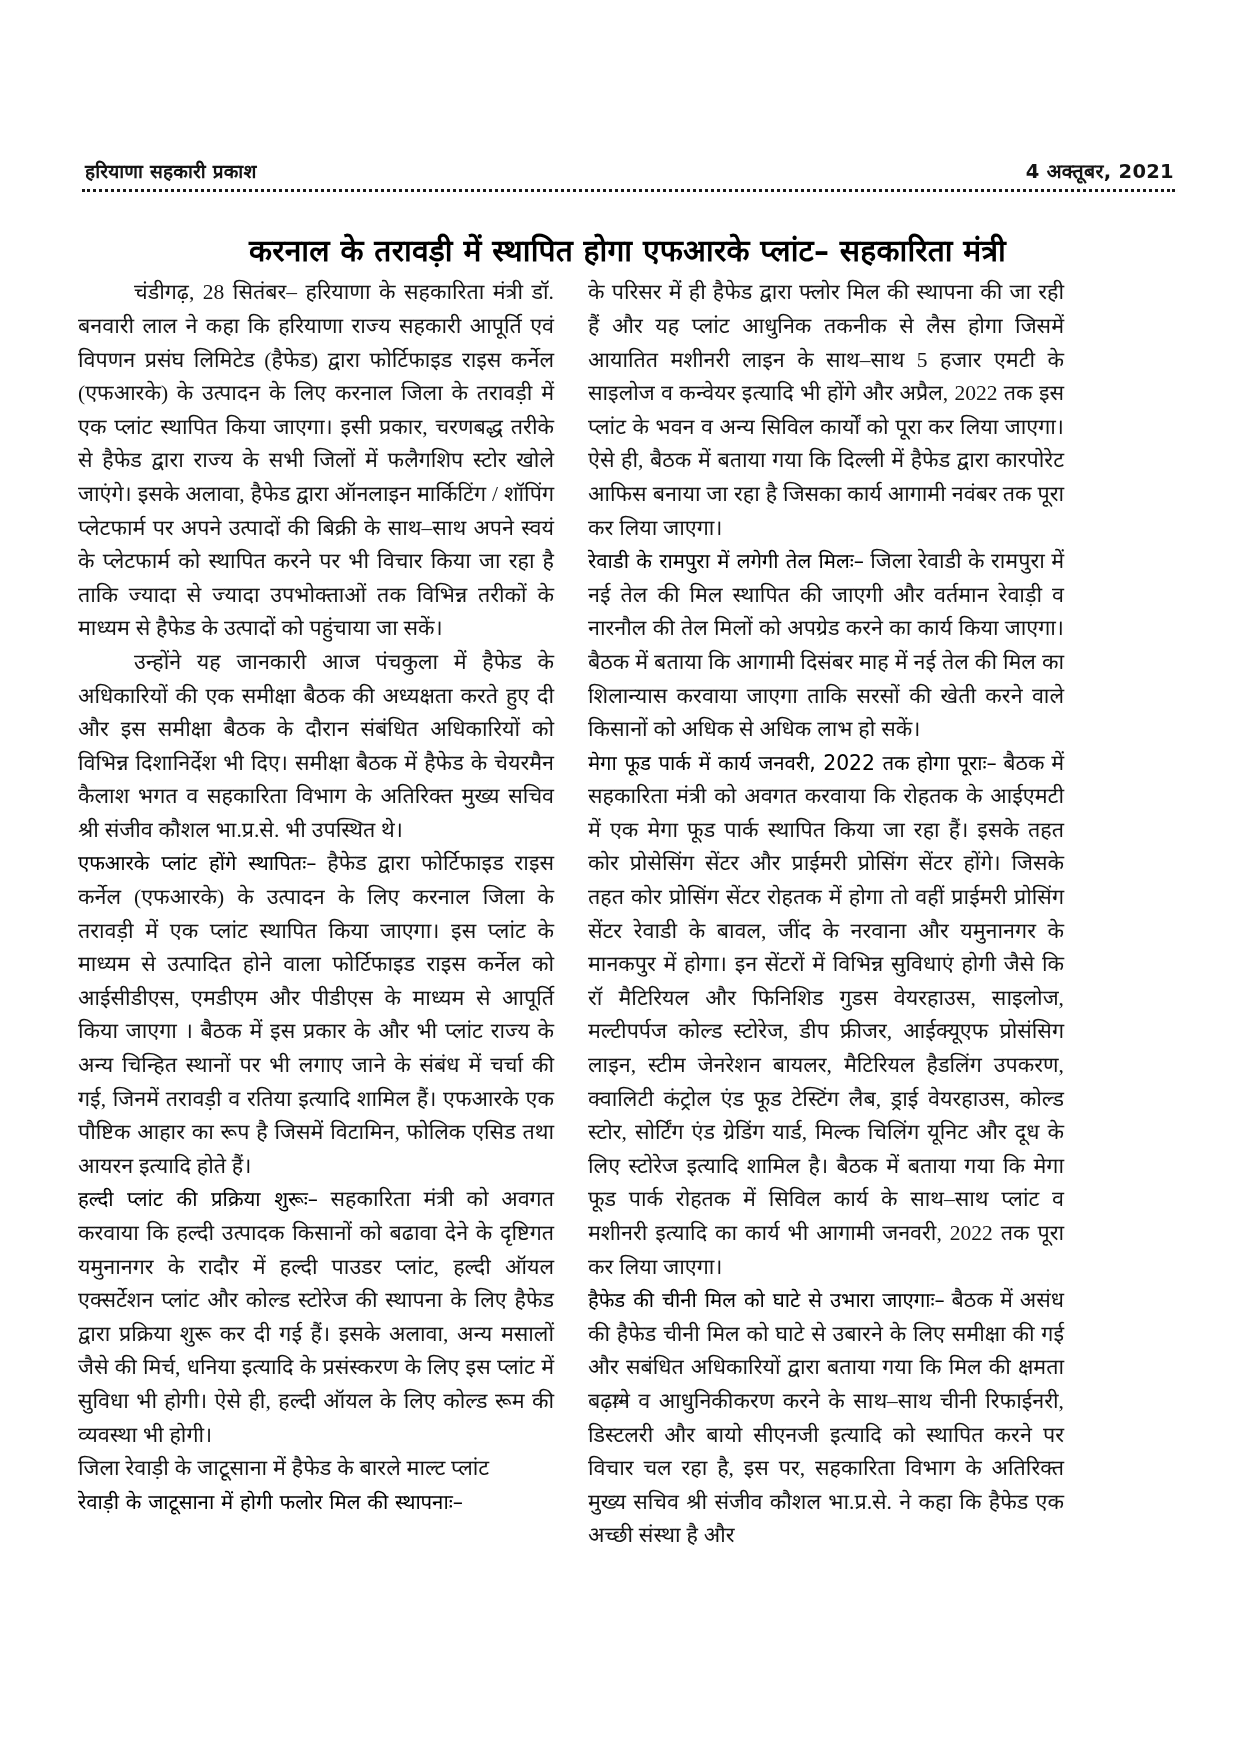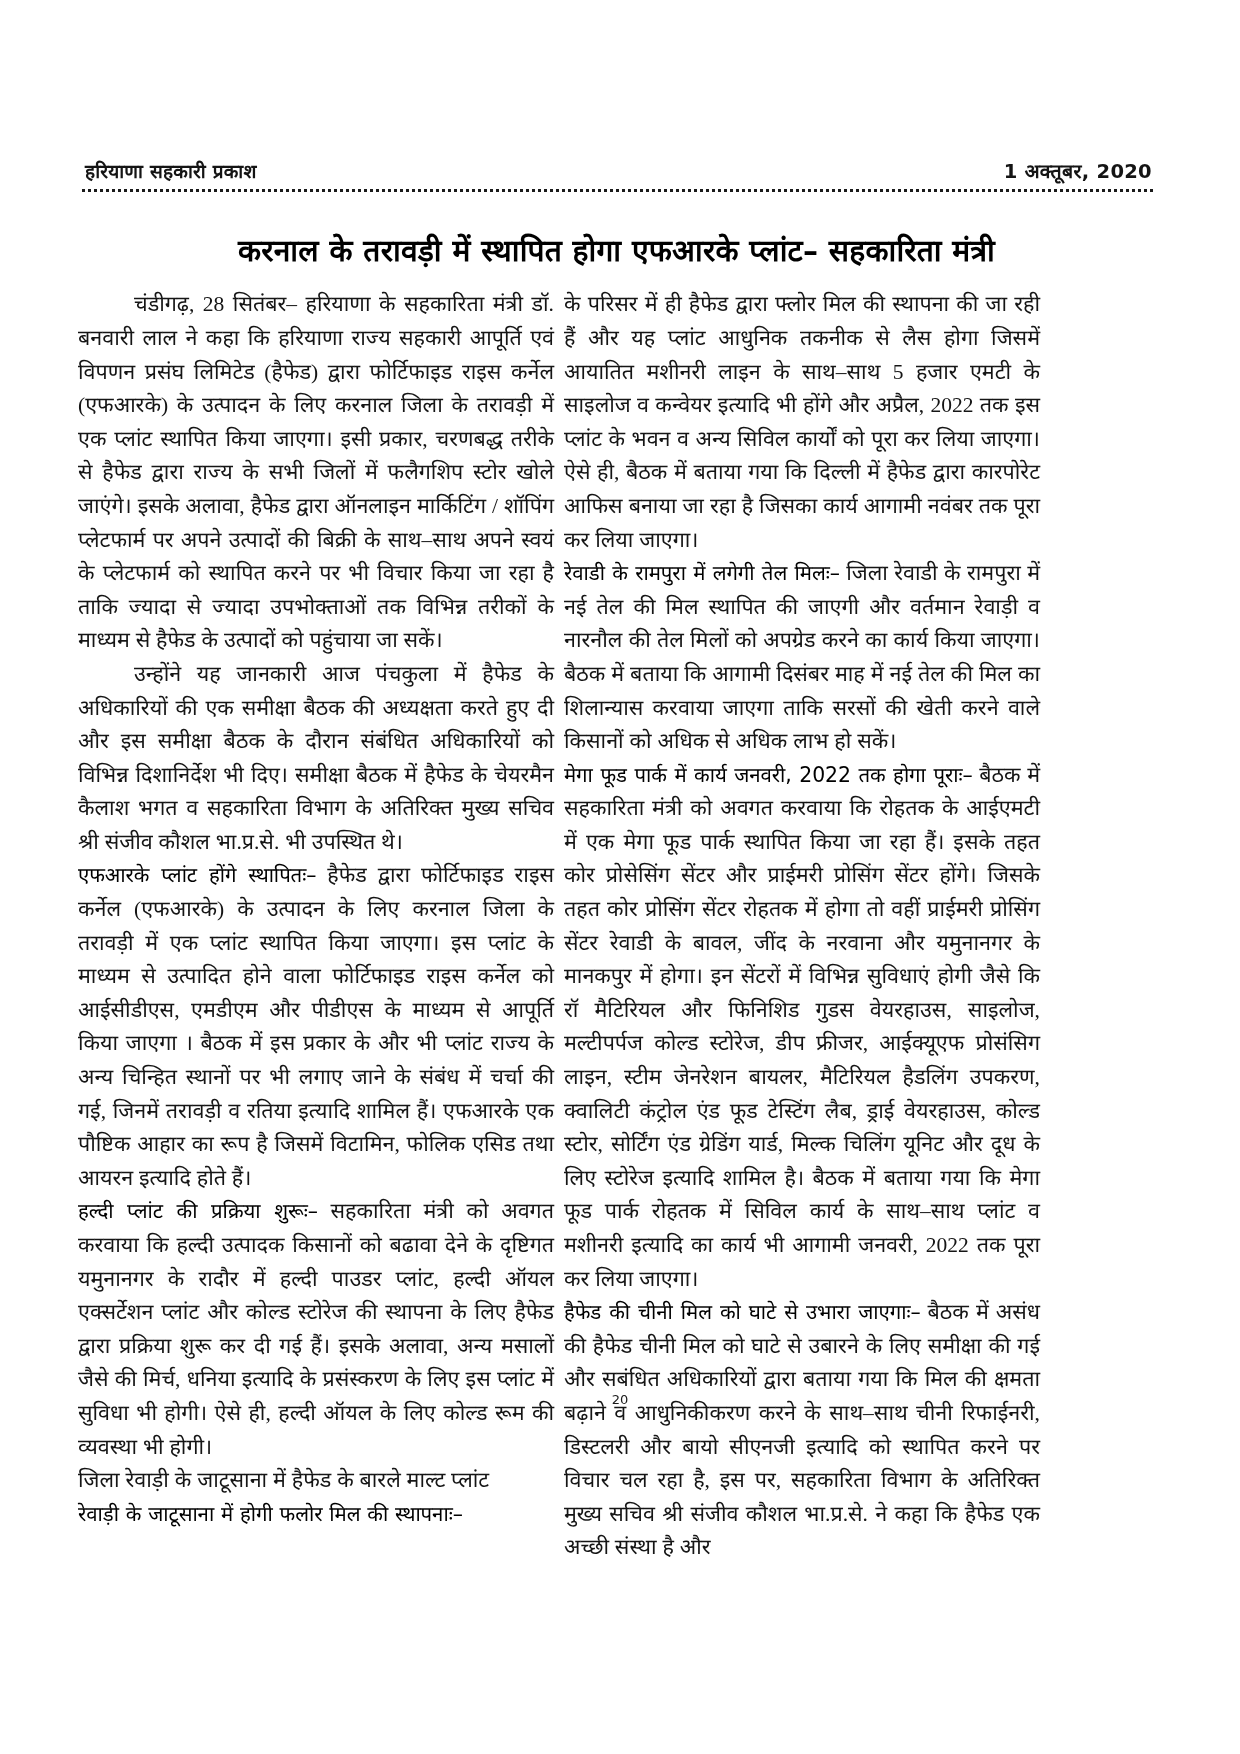--- a/index.html
+++ b/index.html
@@ -15,21 +15,21 @@
     position: relative;
     overflow: hidden;
   }
 
   .page {
     position: absolute;
     left: 0; top: 0;
     width: 1240px;
     height: 1754px;
     box-sizing: border-box;
-    padding: 150px 85px 0 78px;
+    padding: 150px 63px 0 78px;
   }
 
   
   .runhead {
     display: flex;
     align-items: flex-end;
     justify-content: space-between;
     height: 34px;
     padding: 0 3px 0 7px;
   }
@@ -64,23 +64,23 @@
     font-size: 30px;
     font-weight: 700;
     line-height: 1.28;
     letter-spacing: .2px;
     color: #000000;
     padding: 0 6px;
   }
 
   
   .columns {
-    margin-top: 18px;
+    margin-top: 6px;
     display: flex;
-    gap: 10px;
+    gap: 34px;
   }
   .col {
     width: 476px;
     flex: 0 0 476px;
   }
 
   p.para {
     margin: 0;
     font-size: 21.5px;
     line-height: 33.6px;
@@ -113,21 +113,21 @@
     color: #1a1a1a;
   }
 </style>
 </head>
 <body>
 
 <div class="page">
 
   <div class="runhead">
     <div class="runhead-left">हरियाणा सहकारी प्रकाश</div>
-    <div class="runhead-right">1 अक्तूबर, 2020</div>
+    <div class="runhead-right">4 अक्तूबर, 2021</div>
   </div>
   <div class="rule-dotted"></div>
 
   <h1 class="headline">करनाल के तरावड़ी में स्थापित होगा एफआरके प्लांट– सहकारिता मंत्री</h1>
 
   <div class="columns">
 
     <div class="col">
       <p class="para indent">चंडीगढ़, 28 सितंबर– हरियाणा के सहकारिता मंत्री डॉ. बनवारी लाल ने कहा कि हरियाणा राज्य सहकारी आपूर्ति एवं विपणन प्रसंघ लिमिटेड (हैफेड) द्वारा फोर्टिफाइड राइस कर्नेल (एफआरके) के उत्पादन के लिए करनाल जिला के तरावड़ी में एक प्लांट स्थापित किया जाएगा। इसी प्रकार, चरणबद्ध तरीके से हैफेड द्वारा राज्य के सभी जिलों में फलैगशिप स्टोर खोले जाएंगे। इसके अलावा, हैफेड द्वारा ऑनलाइन मार्किटिंग / शॉपिंग प्लेटफार्म पर अपने उत्पादों की बिक्री के साथ–साथ अपने स्वयं के प्लेटफार्म को स्थापित करने पर भी विचार किया जा रहा है ताकि ज्यादा से ज्यादा उपभोक्ताओं तक विभिन्न तरीकों के माध्यम से हैफेड के उत्पादों को पहुंचाया जा सकें।</p>
       <p class="para indent">उन्होंने यह जानकारी आज पंचकुला में हैफेड के अधिकारियों की एक समीक्षा बैठक की अध्यक्षता करते हुए दी और इस समीक्षा बैठक के दौरान संबंधित अधिकारियों को विभिन्न दिशानिर्देश भी दिए। समीक्षा बैठक में हैफेड के चेयरमैन कैलाश भगत व सहकारिता विभाग के अतिरिक्त मुख्य सचिव श्री संजीव कौशल भा.प्र.से. भी उपस्थित थे।</p>

